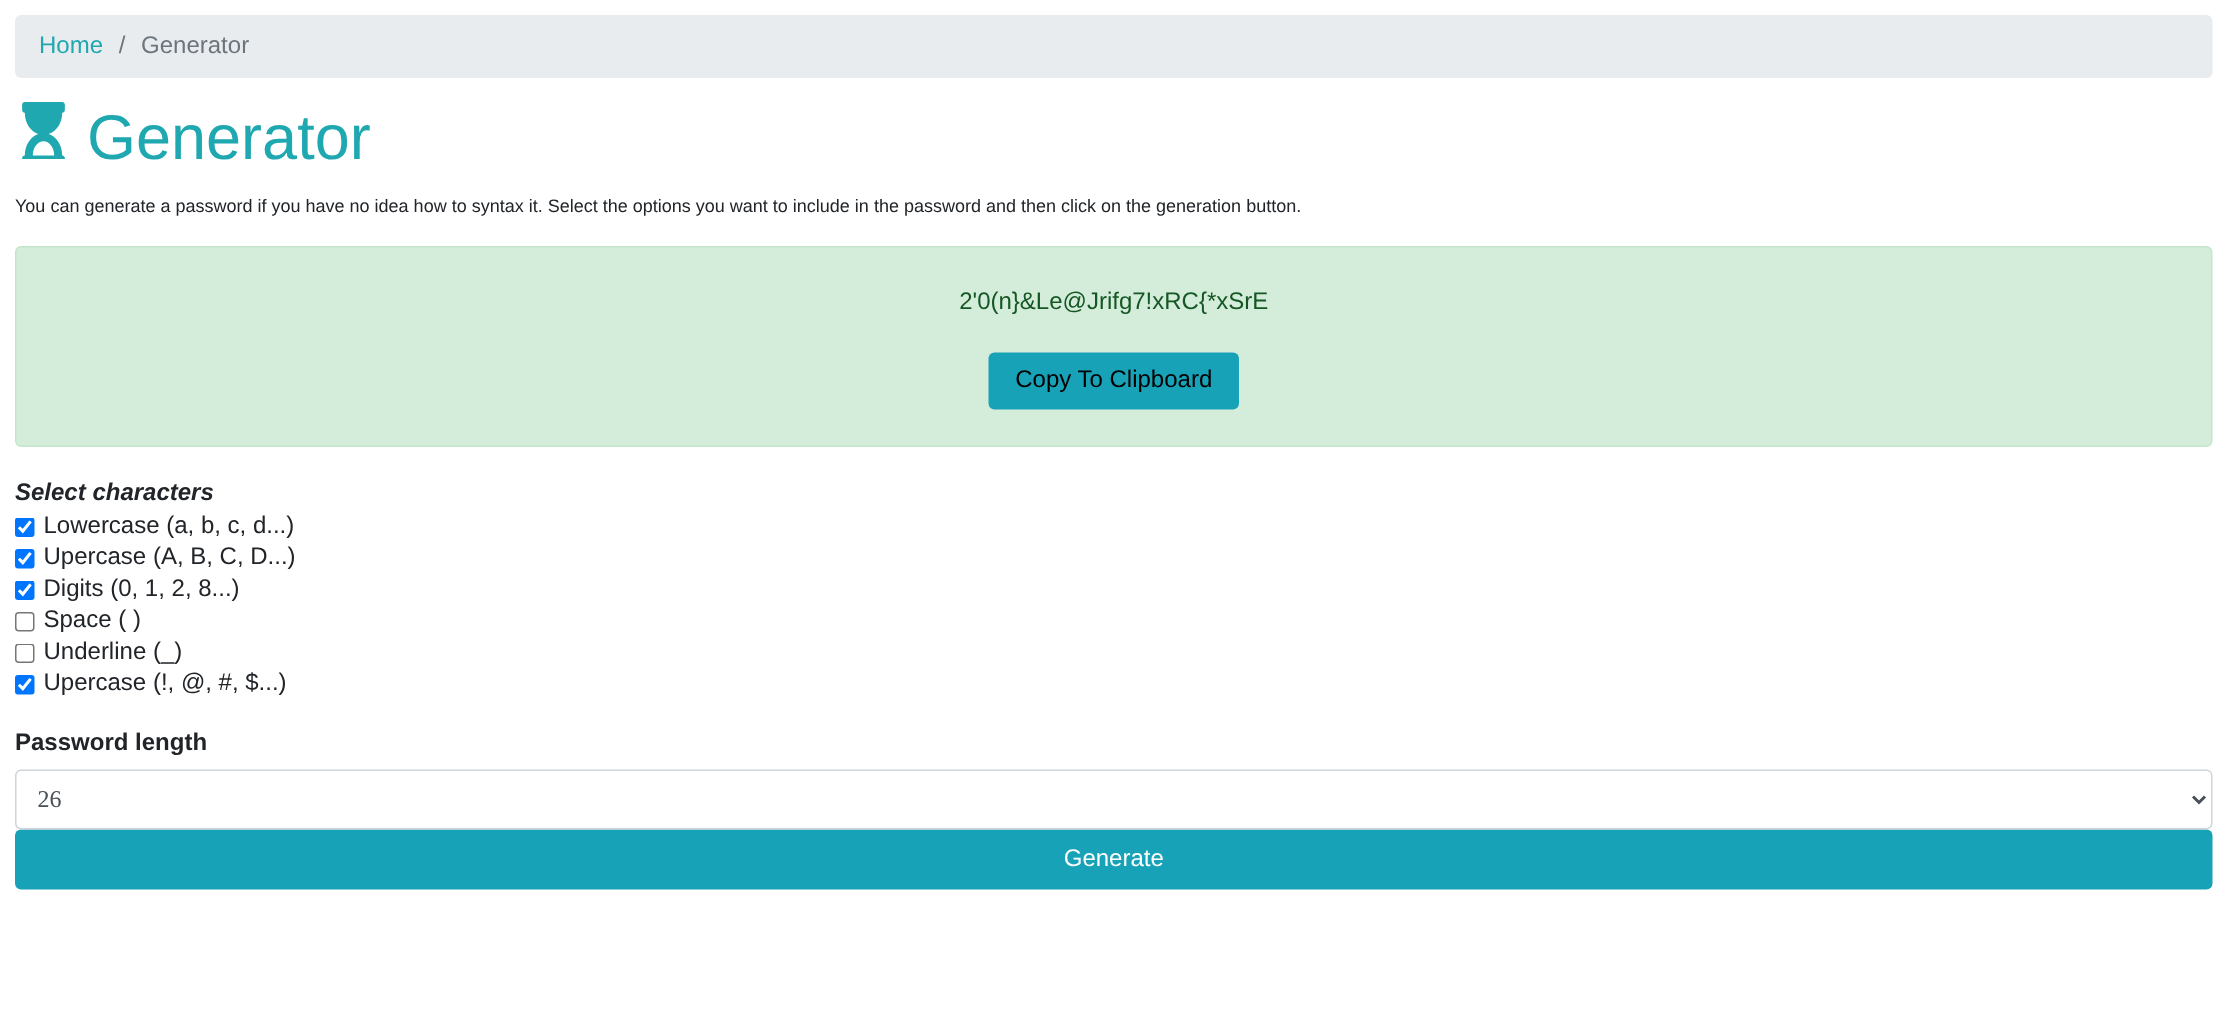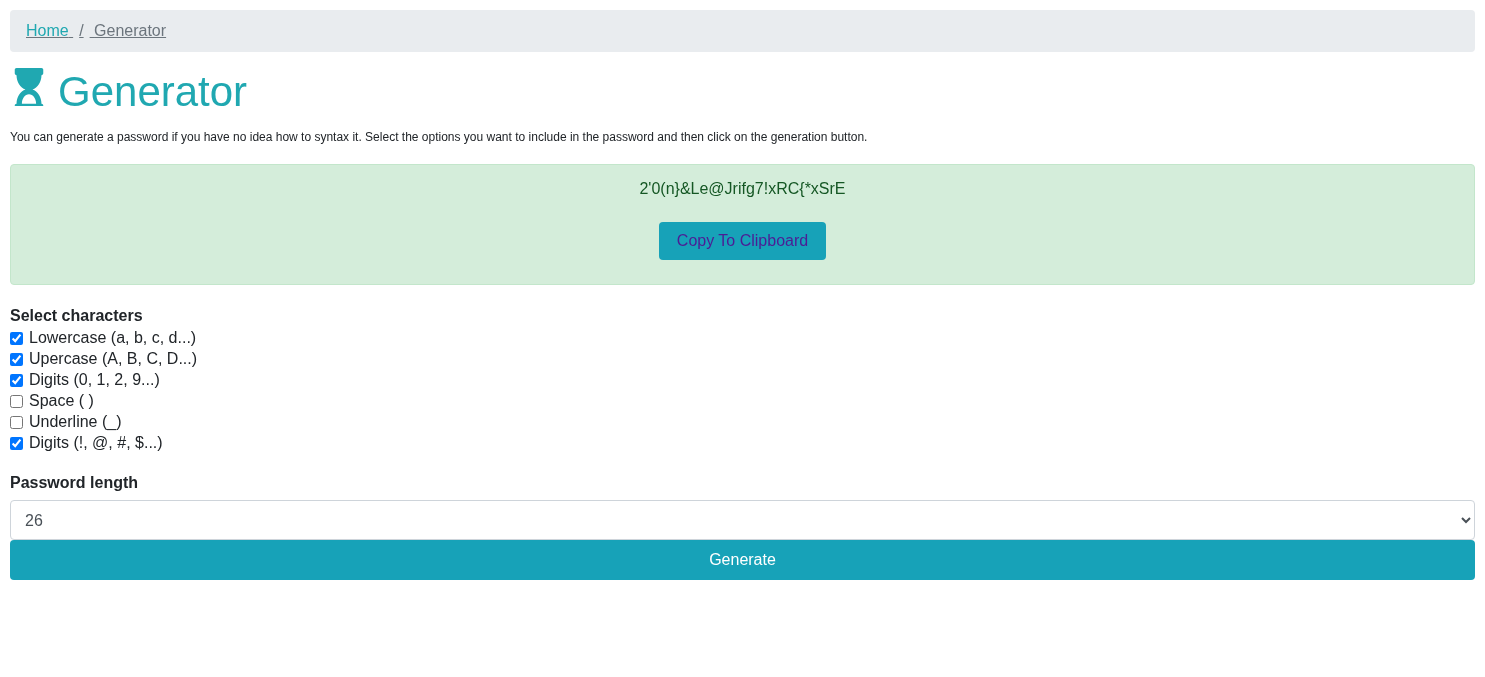--- a/index.html
+++ b/index.html
@@ -15,21 +15,20 @@
     padding: 10px;
     width: 1485px;
   }
   .breadcrumb {
     background: #e9ecef;
     border-radius: 4px;
     padding: 12px 16px;
     margin-bottom: 16px;
     font-size: 16px;
     color: #6c757d;
-    text-decoration: underline;
   }
   .breadcrumb a {
     color: #20a8b1;
     text-decoration: none;
   }
   .breadcrumb .sep {
     color: #6c757d;
     padding: 0 6px;
   }
   .page-title {
@@ -50,43 +49,44 @@
     font-size: 12px;
     color: #212529;
     margin-bottom: 20px;
   }
   .alert-success {
     background: #d4edda;
     border: 1px solid #c3e6cb;
     border-radius: 4px;
     color: #155724;
     text-align: center;
-    padding: 15px 16px 24px 16px;
+    padding: 28px 16px 24px 16px;
     margin-bottom: 22px;
   }
   .alert-success .gen-text {
     font-size: 16px;
     color: #155724;
     margin-bottom: 24px;
   }
   .btn-info {
     display: inline-block;
     background: #17a2b8;
-    color: #4c1d95;
+    color: #000000;
     border: none;
     border-radius: 4px;
     padding: 10px 18px;
     font-size: 16px;
     cursor: pointer;
   }
   .section-label {
     font-weight: 700;
     font-size: 16px;
     margin-bottom: 4px;
     margin-top: 12px;
+    font-style: italic;
   }
   .check-row {
     display: flex;
     align-items: center;
     margin: 3px 0;
     font-size: 16px;
   }
   .check-row input[type="checkbox"] {
     margin: 0 6px 0 0;
   }
@@ -98,20 +98,21 @@
   }
   .length-select {
     width: 100%;
     padding: 8px 10px;
     font-size: 16px;
     border: 1px solid #ced4da;
     border-radius: 4px;
     background: #ffffff;
     color: #495057;
     height: 40px;
+    font-family: Liberation Serif, serif;
   }
   .btn-generate {
     display: block;
     width: 100%;
     background: #17a2b8;
     color: #ffffff;
     border: none;
     border-radius: 4px;
     padding: 11px 0;
     font-size: 16px;
@@ -149,33 +150,33 @@
   <div class="check-row">
     <input type="checkbox" checked="" style="">
     <span>Lowercase (a, b, c, d...)</span>
   </div>
   <div class="check-row">
     <input type="checkbox" checked="" style="">
     <span>Upercase (A, B, C, D...)</span>
   </div>
   <div class="check-row">
     <input type="checkbox" checked="" style="">
-    <span>Digits (0, 1, 2, 9...)</span>
+    <span>Digits (0, 1, 2, 8...)</span>
   </div>
   <div class="check-row">
     <input type="checkbox" style="">
     <span>Space ( )</span>
   </div>
   <div class="check-row">
     <input type="checkbox" style="">
     <span>Underline (_)</span>
   </div>
   <div class="check-row">
     <input type="checkbox" checked="" style="">
-    <span>Digits (!, @, #, $...)</span>
+    <span>Upercase (!, @, #, $...)</span>
   </div>
 
   <div class="length-label">Password length</div>
   <select class="length-select">
     <option>26</option>
   </select>
 
   <button class="btn-generate">Generate</button>
 </div>
 

